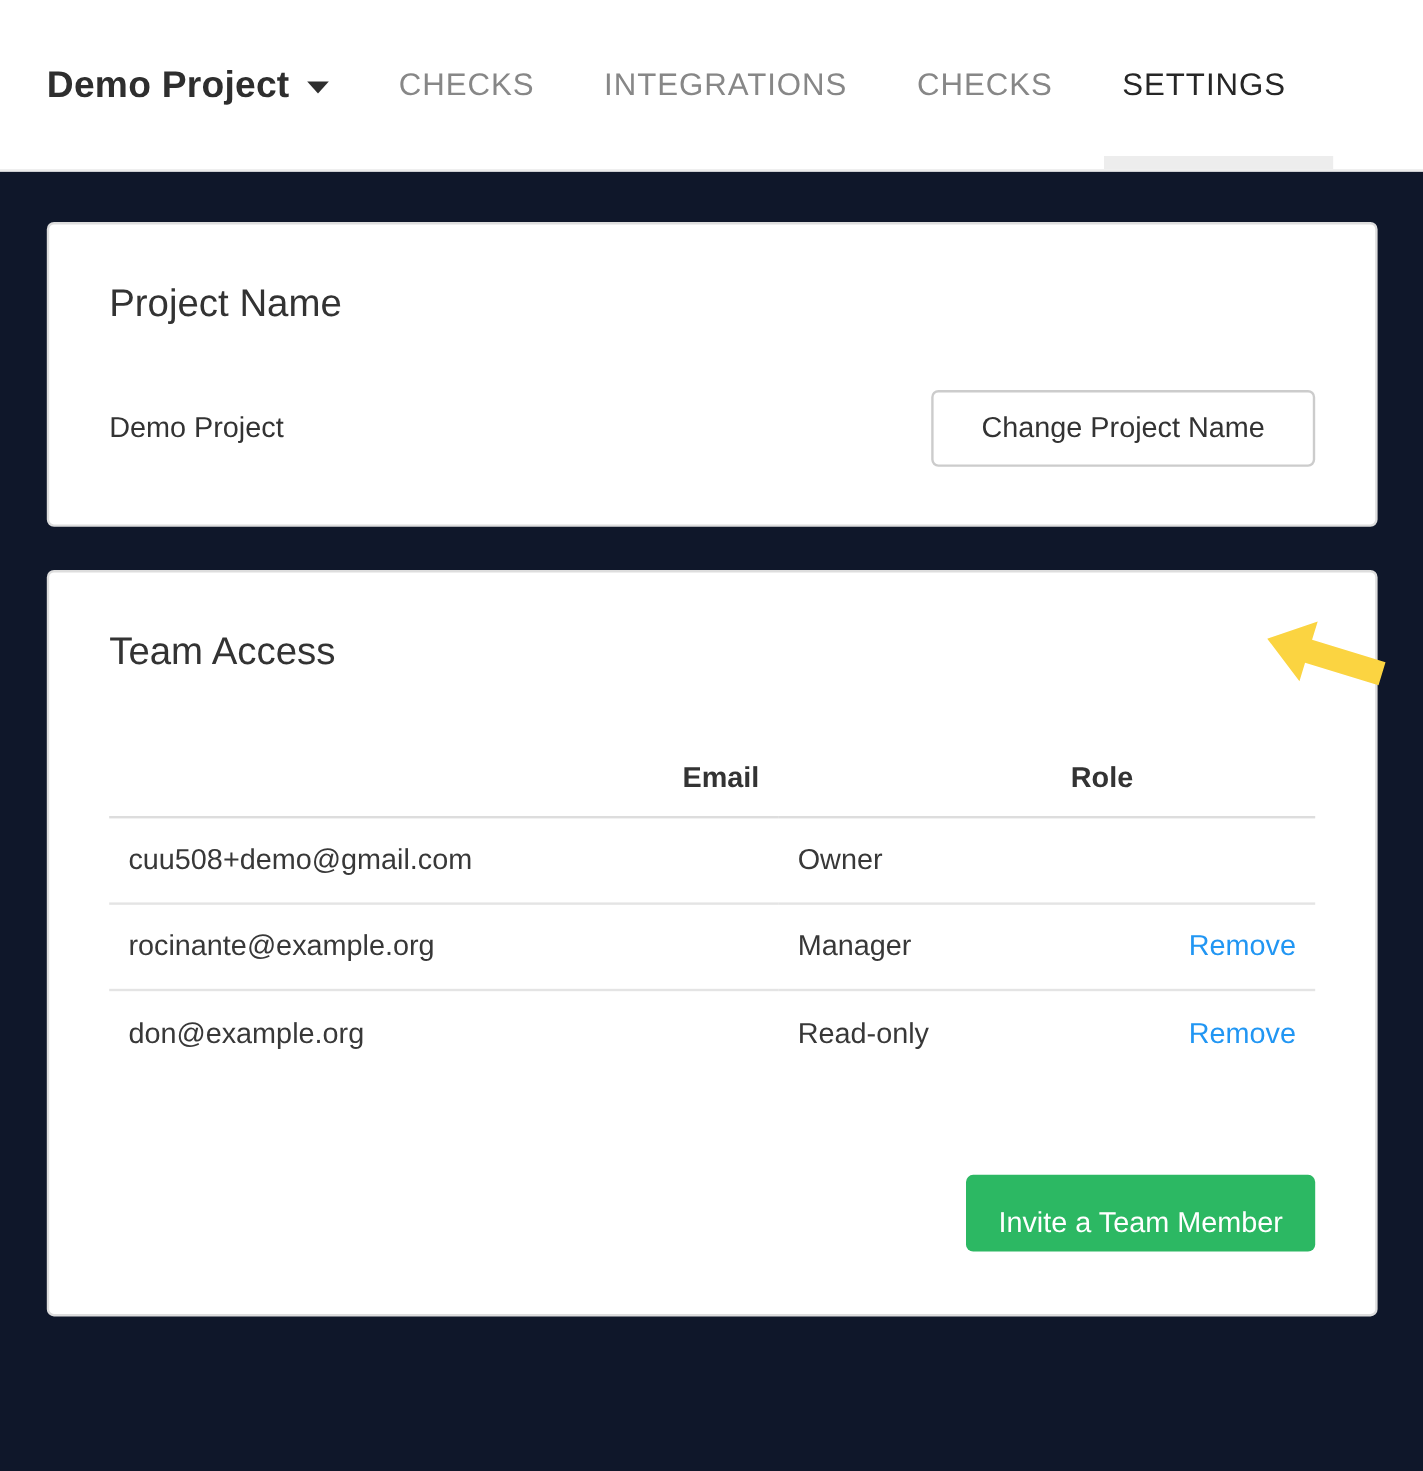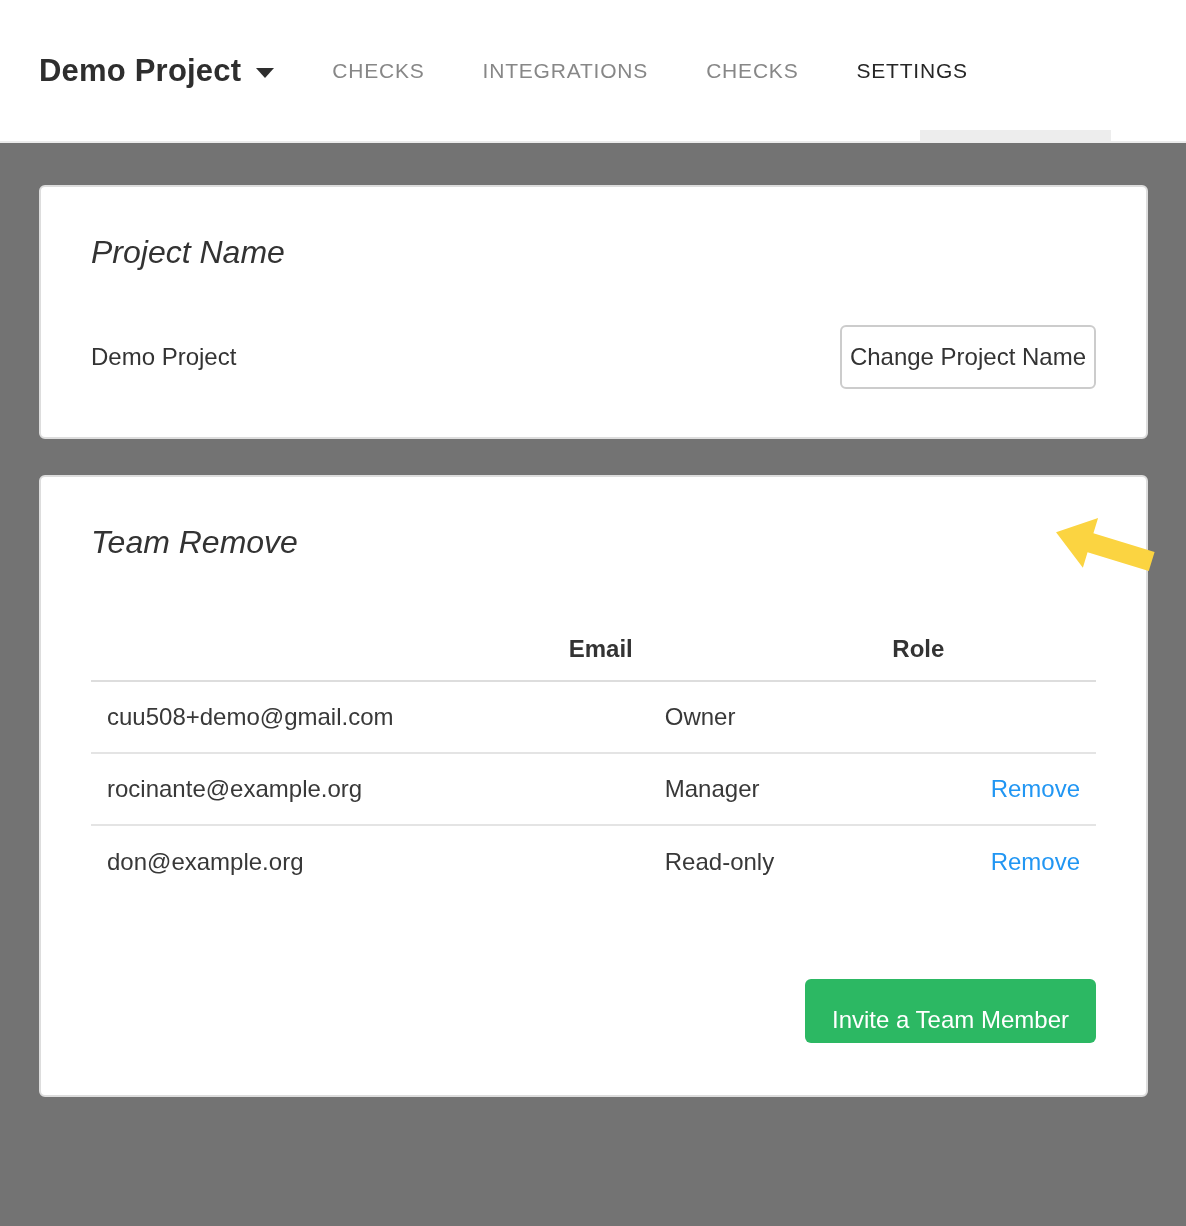--- a/index.html
+++ b/index.html
@@ -2,21 +2,21 @@
 <html><head>
 <meta charset="utf-8">
 <style>
   * { margin: 0; padding: 0; box-sizing: border-box; }
   html, body { background: #ffffff; }
   body {
     font-family: "Liberation Sans", sans-serif;
     color: #333333;
     width: 1186px;
   }
-  .page { width: 1186px; min-height: 1226px; background: #737373; }
+  .page { width: 1186px; min-height: 1226px; background: #0f172a; }
 
   
   .topnav {
     position: relative;
     height: 143px;
     display: flex;
     align-items: center;
     padding-left: 39px;
     gap: 58px;
     border-bottom: 2px solid #ebebeb;
@@ -36,21 +36,21 @@
   .caret-down {
     display: inline-block;
     width: 0; height: 0;
     margin-left: 15px;
     margin-top: 4px;
     border-left: 9px solid transparent;
     border-right: 9px solid transparent;
     border-top: 10px solid #2e2e2e;
   }
   .tab {
-    font-size: 21px;
+    font-size: 26px;
     letter-spacing: 0.8px;
     color: #878787;
     cursor: pointer;
     white-space: nowrap;
   }
   .tab.active { color: #262626; }
   .active-tab-indicator {
     position: absolute;
     left: 920px;
     bottom: 0;
@@ -68,39 +68,38 @@
     border-radius: 6px;
     padding: 46px 50px 48px 50px;
     position: relative;
   }
   .card + .card { margin-top: 36px; }
   .card h2 {
     font-size: 32px;
     font-weight: normal;
     color: #333333;
     line-height: 38px;
-    font-style: italic;
   }
 
   
   .pn-row {
     display: flex;
     justify-content: space-between;
     align-items: center;
     margin-top: 54px;
   }
   .pn-value { font-size: 24px; color: #333333; }
   .btn-outline {
     font-family: "Liberation Sans", sans-serif;
     font-size: 24px;
     color: #333333;
     background: #ffffff;
     border: 2px solid #cccccc;
     border-radius: 6px;
-    padding: 14px 8px;
+    padding: 14px 40px;
     cursor: pointer;
     height: 64px;
   }
 
   
   .card.team { padding-bottom: 52px; }
   .team-table {
     width: 100%;
     border-collapse: collapse;
     margin-top: 56px;
@@ -188,21 +187,21 @@
       </div>
     </div>
 
     <div class="card team">
       <svg class="arrow-annotation" viewBox="0 0 120 86" xmlns="http://www.w3.org/2000/svg">
         <g transform="rotate(17 55 43)">
           <polygon points="8,43 44,17 44,33 108,33 108,53 44,53 44,69" fill="#fbd441"></polygon>
         </g>
       </svg>
 
-      <h2>Team Remove</h2>
+      <h2>Team Access</h2>
 
       <table class="team-table">
         <thead>
           <tr>
             <th class="col-email">Email</th>
             <th class="col-role">Role</th>
             <th class="col-action"></th>
           </tr>
         </thead>
         <tbody>

